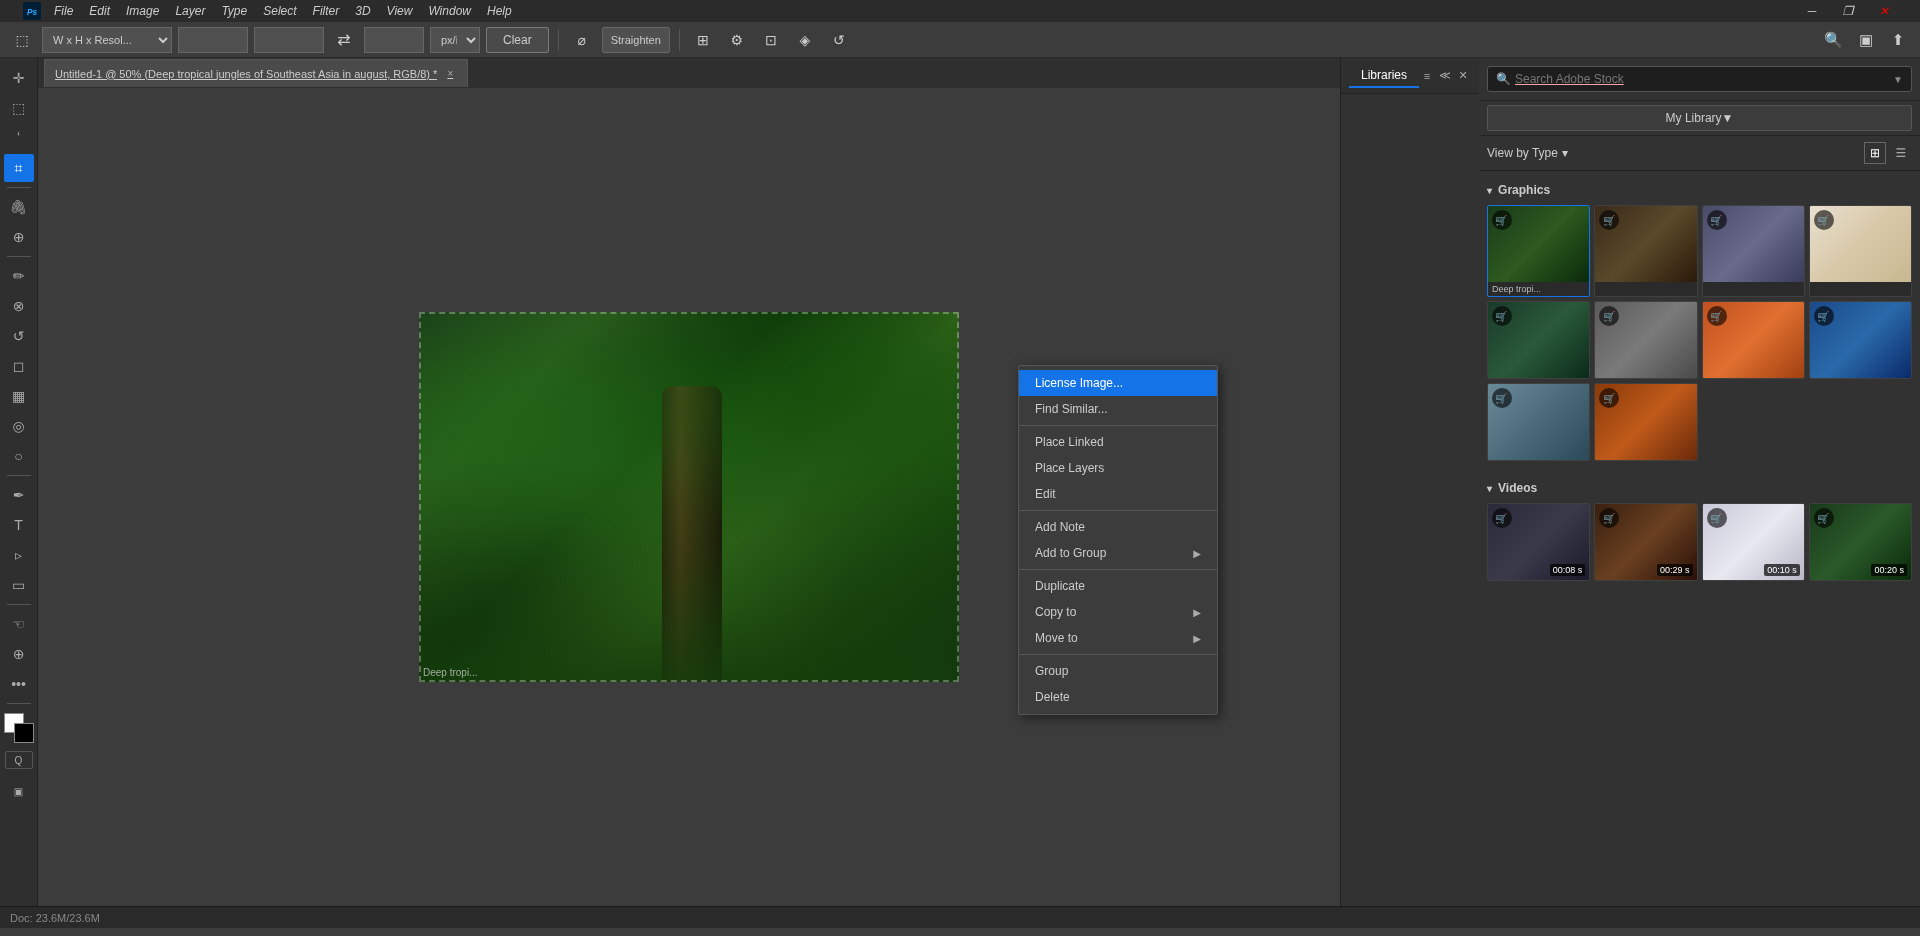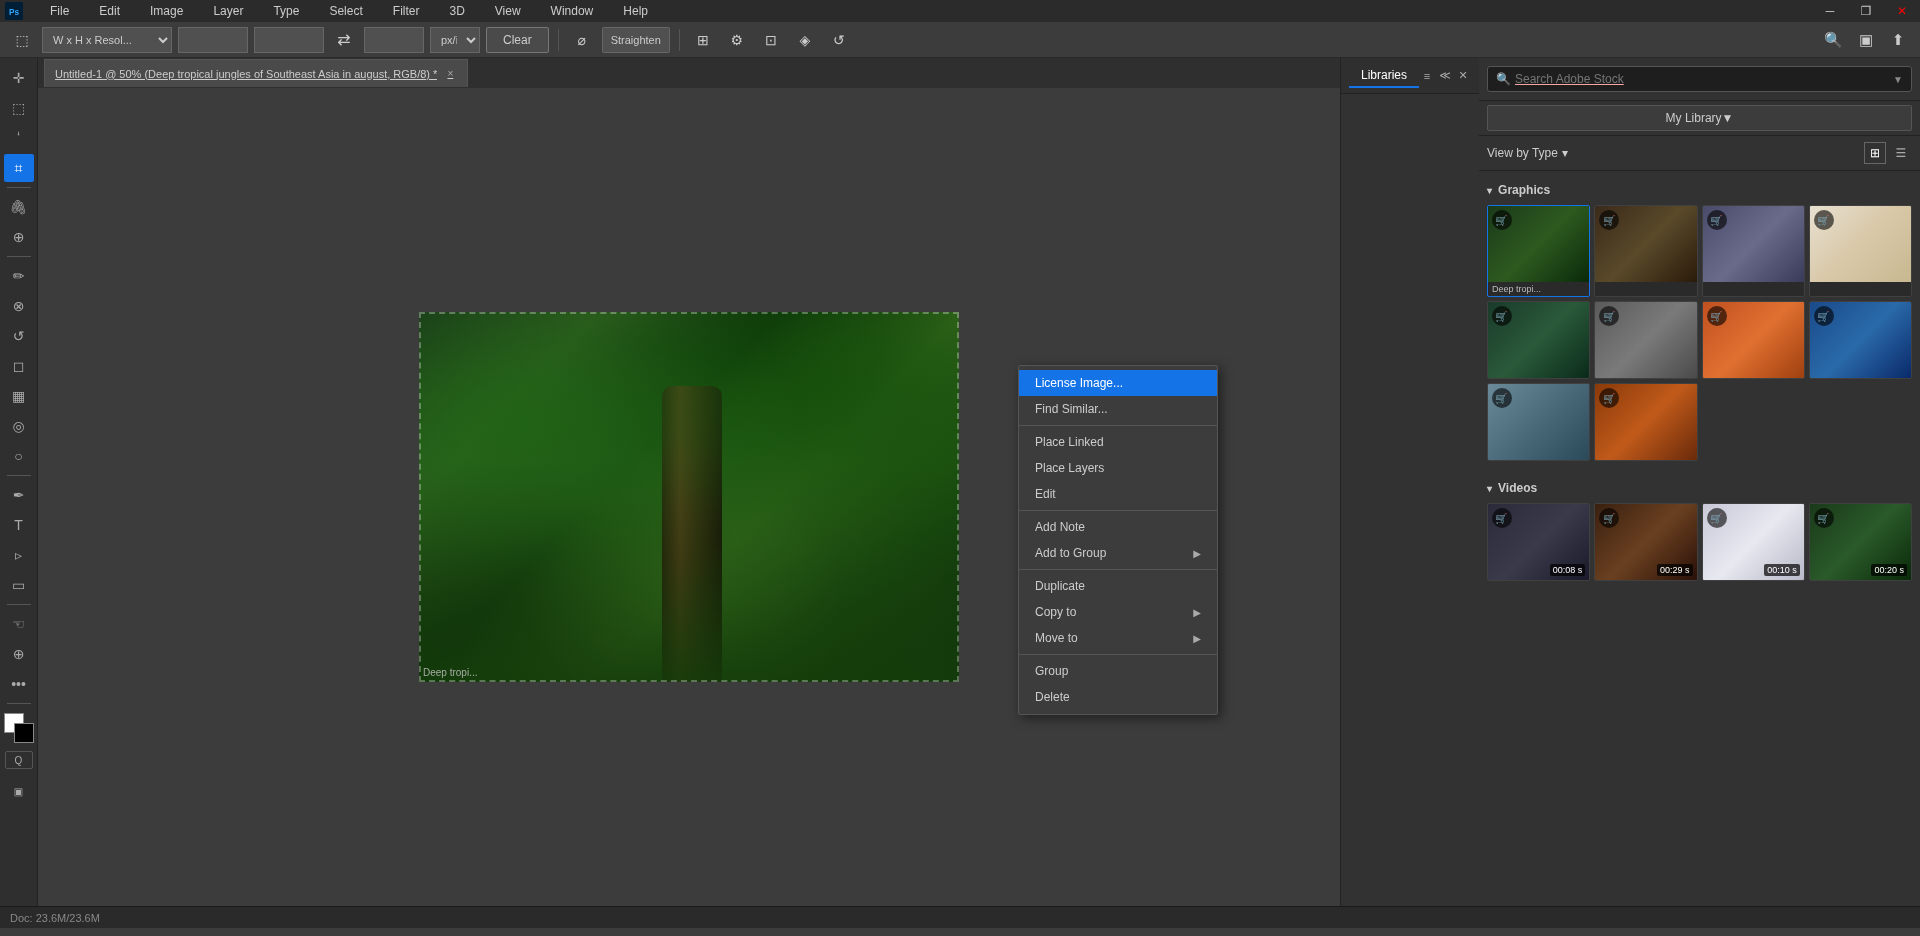--- a/index.html
+++ b/index.html
@@ -13,22 +13,23 @@
       overflow: hidden;
       position: relative;
     }
 
     
     #menu-bar {
       height: 22px;
       background: #2b2b2b;
       display: flex;
       align-items: center;
-      padding: 0 4px;
-      gap: 14px;
+      padding: 0 22px;
+      gap: 0;
+      font-style: italic;
     }
     .app-icon {
       width: 20px;
       height: 20px;
       margin-right: 4px;
       display: flex; align-items: center; justify-content: center;
     }
     .app-icon svg { width: 18px; height: 18px; }
     .menu-item {
       padding: 2px 8px;

